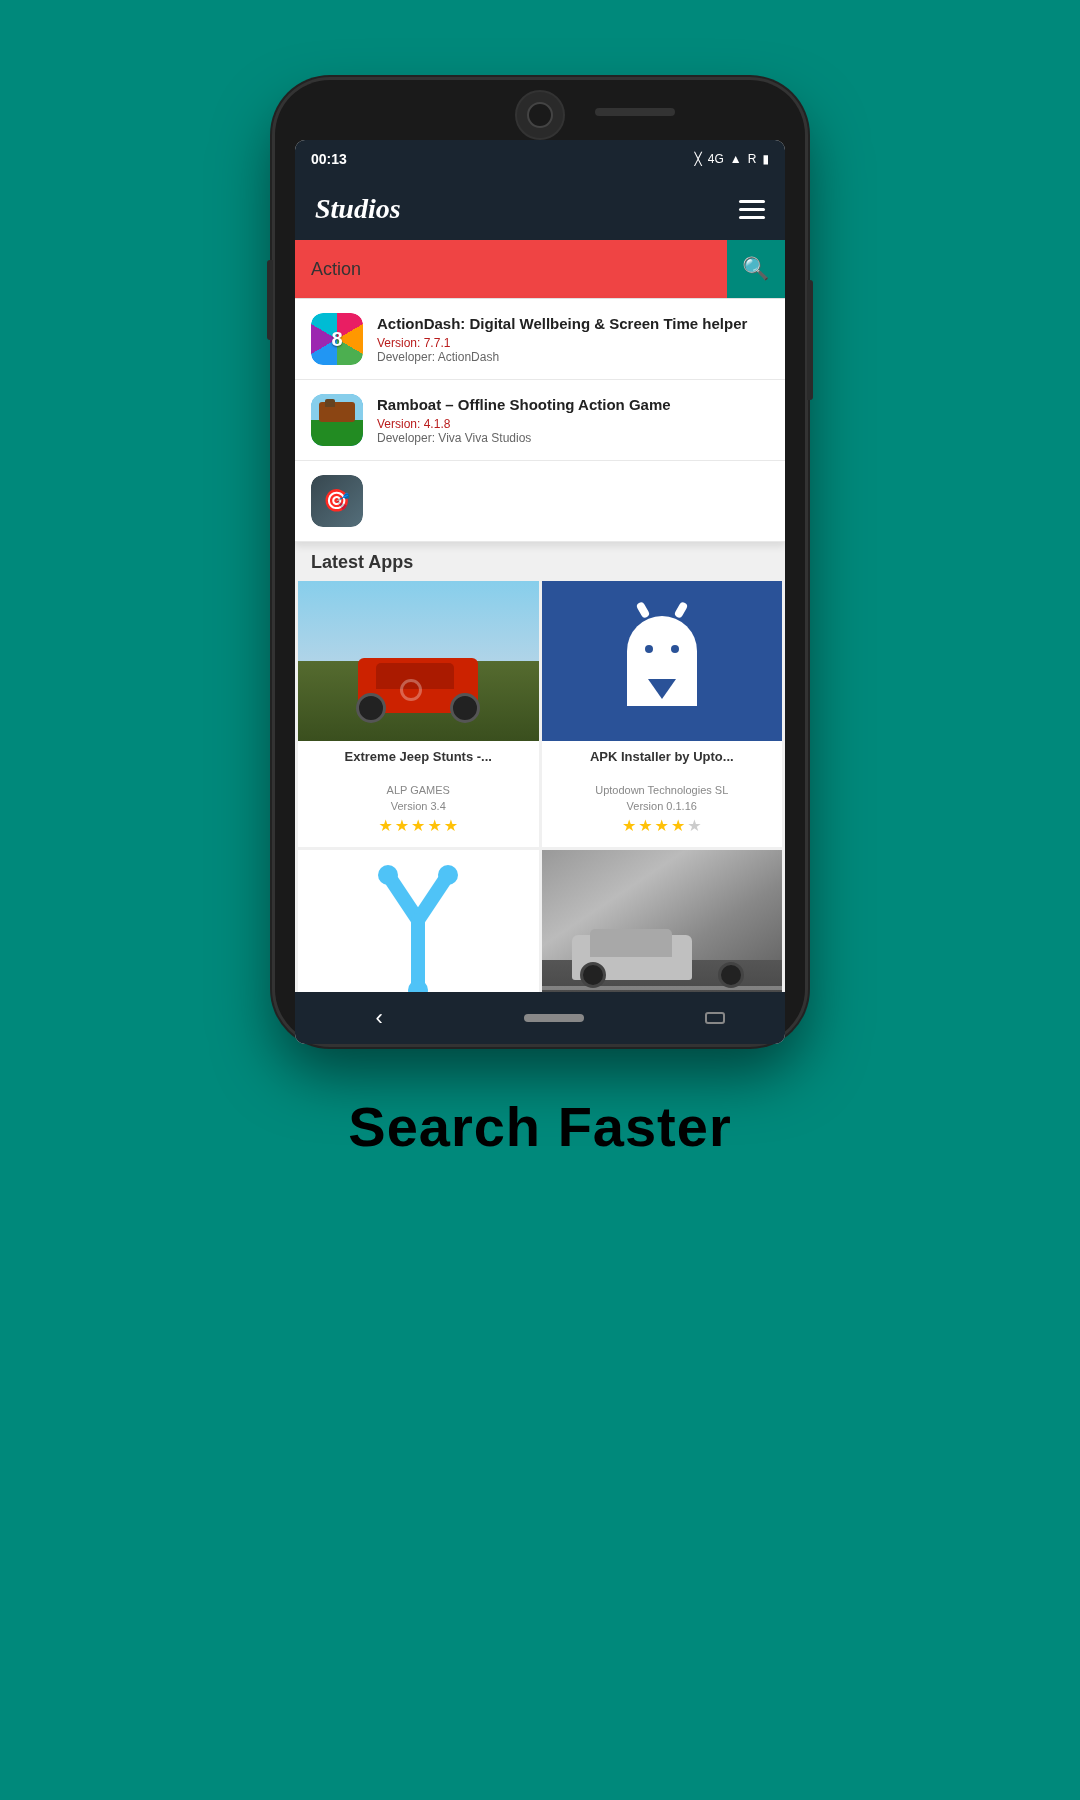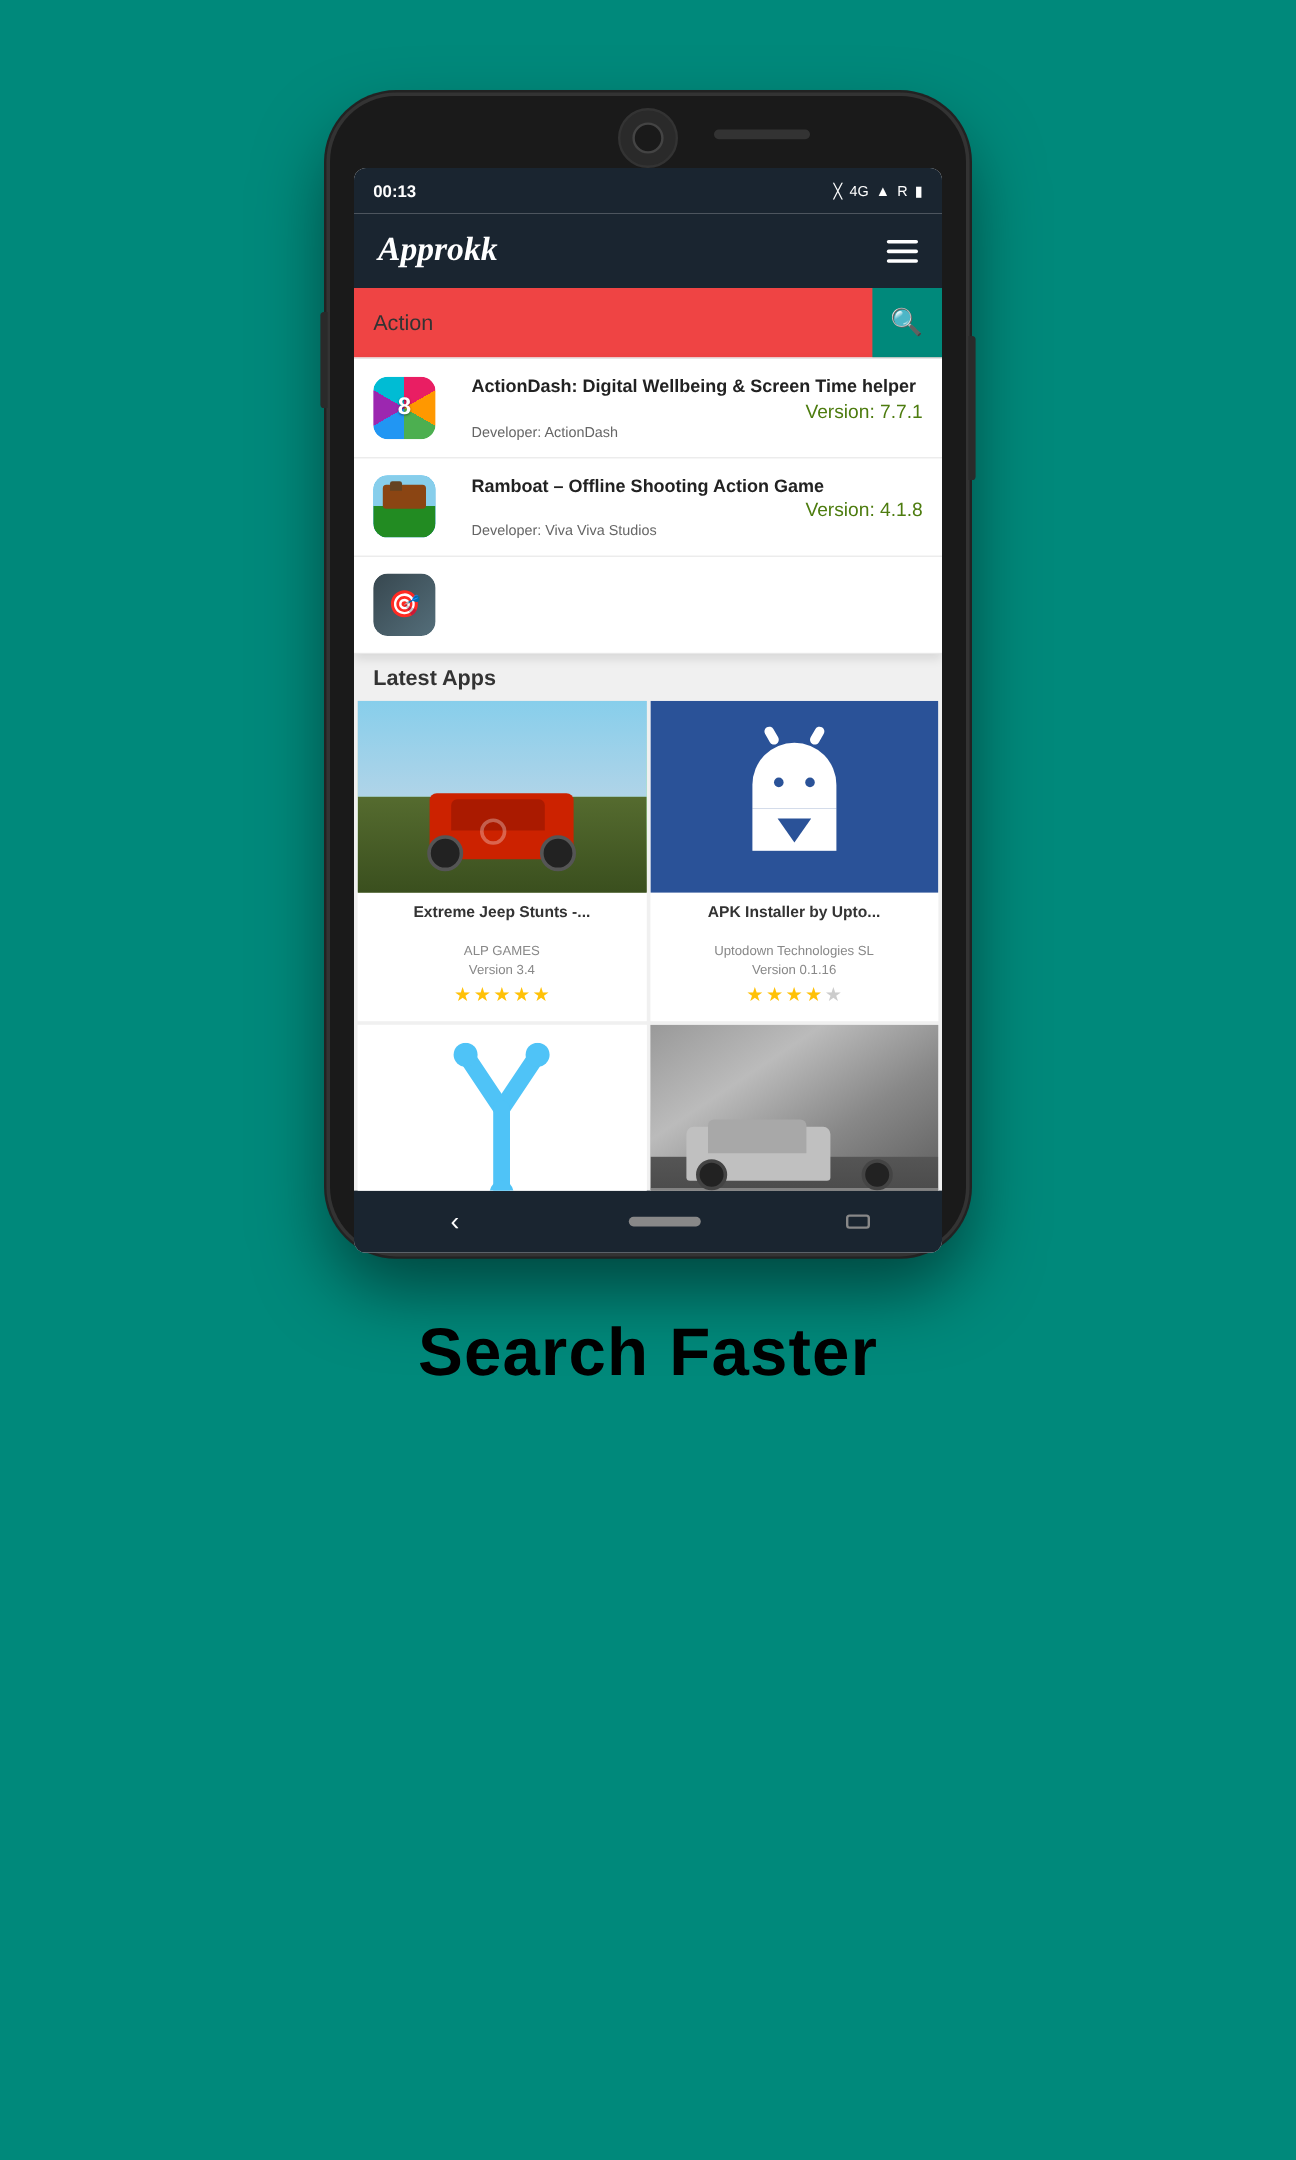--- a/index.html
+++ b/index.html
@@ -294,35 +294,33 @@
       background: linear-gradient(135deg, #37474f, #546e7a);
       display: flex;
       align-items: center;
       justify-content: center;
       font-size: 22px;
       color: #ef5350;
     }
 
     .app-info {
       flex: 1;
-      margin-left: 16px;
     }
 
     .app-name {
       font-size: 15px;
       font-weight: bold;
       color: #222;
       line-height: 1.3;
     }
 
     .app-version {
-      font-size: 16px;
-      color: #4d7c0f;
+      font-size: 12px;
+      color: #b91c1c;
       margin-top: 2px;
-      text-align: right;
     }
 
     .app-developer {
       font-size: 12px;
       color: #666;
     }
 
     
     .main-content {
       flex: 1;
@@ -576,21 +574,21 @@
         <div class="status-icons">
           <span class="status-icon">╳</span>
           <span class="status-icon">4G</span>
           <span class="status-icon">▲</span>
           <span class="status-icon">R</span>
           <span class="status-icon">▮</span>
         </div>
       </div>
 
       <div class="app-header">
-        <span class="app-logo">Approkk</span>
+        <span class="app-logo">Studios</span>
         <div class="hamburger-icon">
           <div class="hamburger-line"></div>
           <div class="hamburger-line"></div>
           <div class="hamburger-line"></div>
         </div>
       </div>
 
       <div class="search-bar">
         <input class="search-input" type="text" value="Action" style="">
         <div class="search-button">

